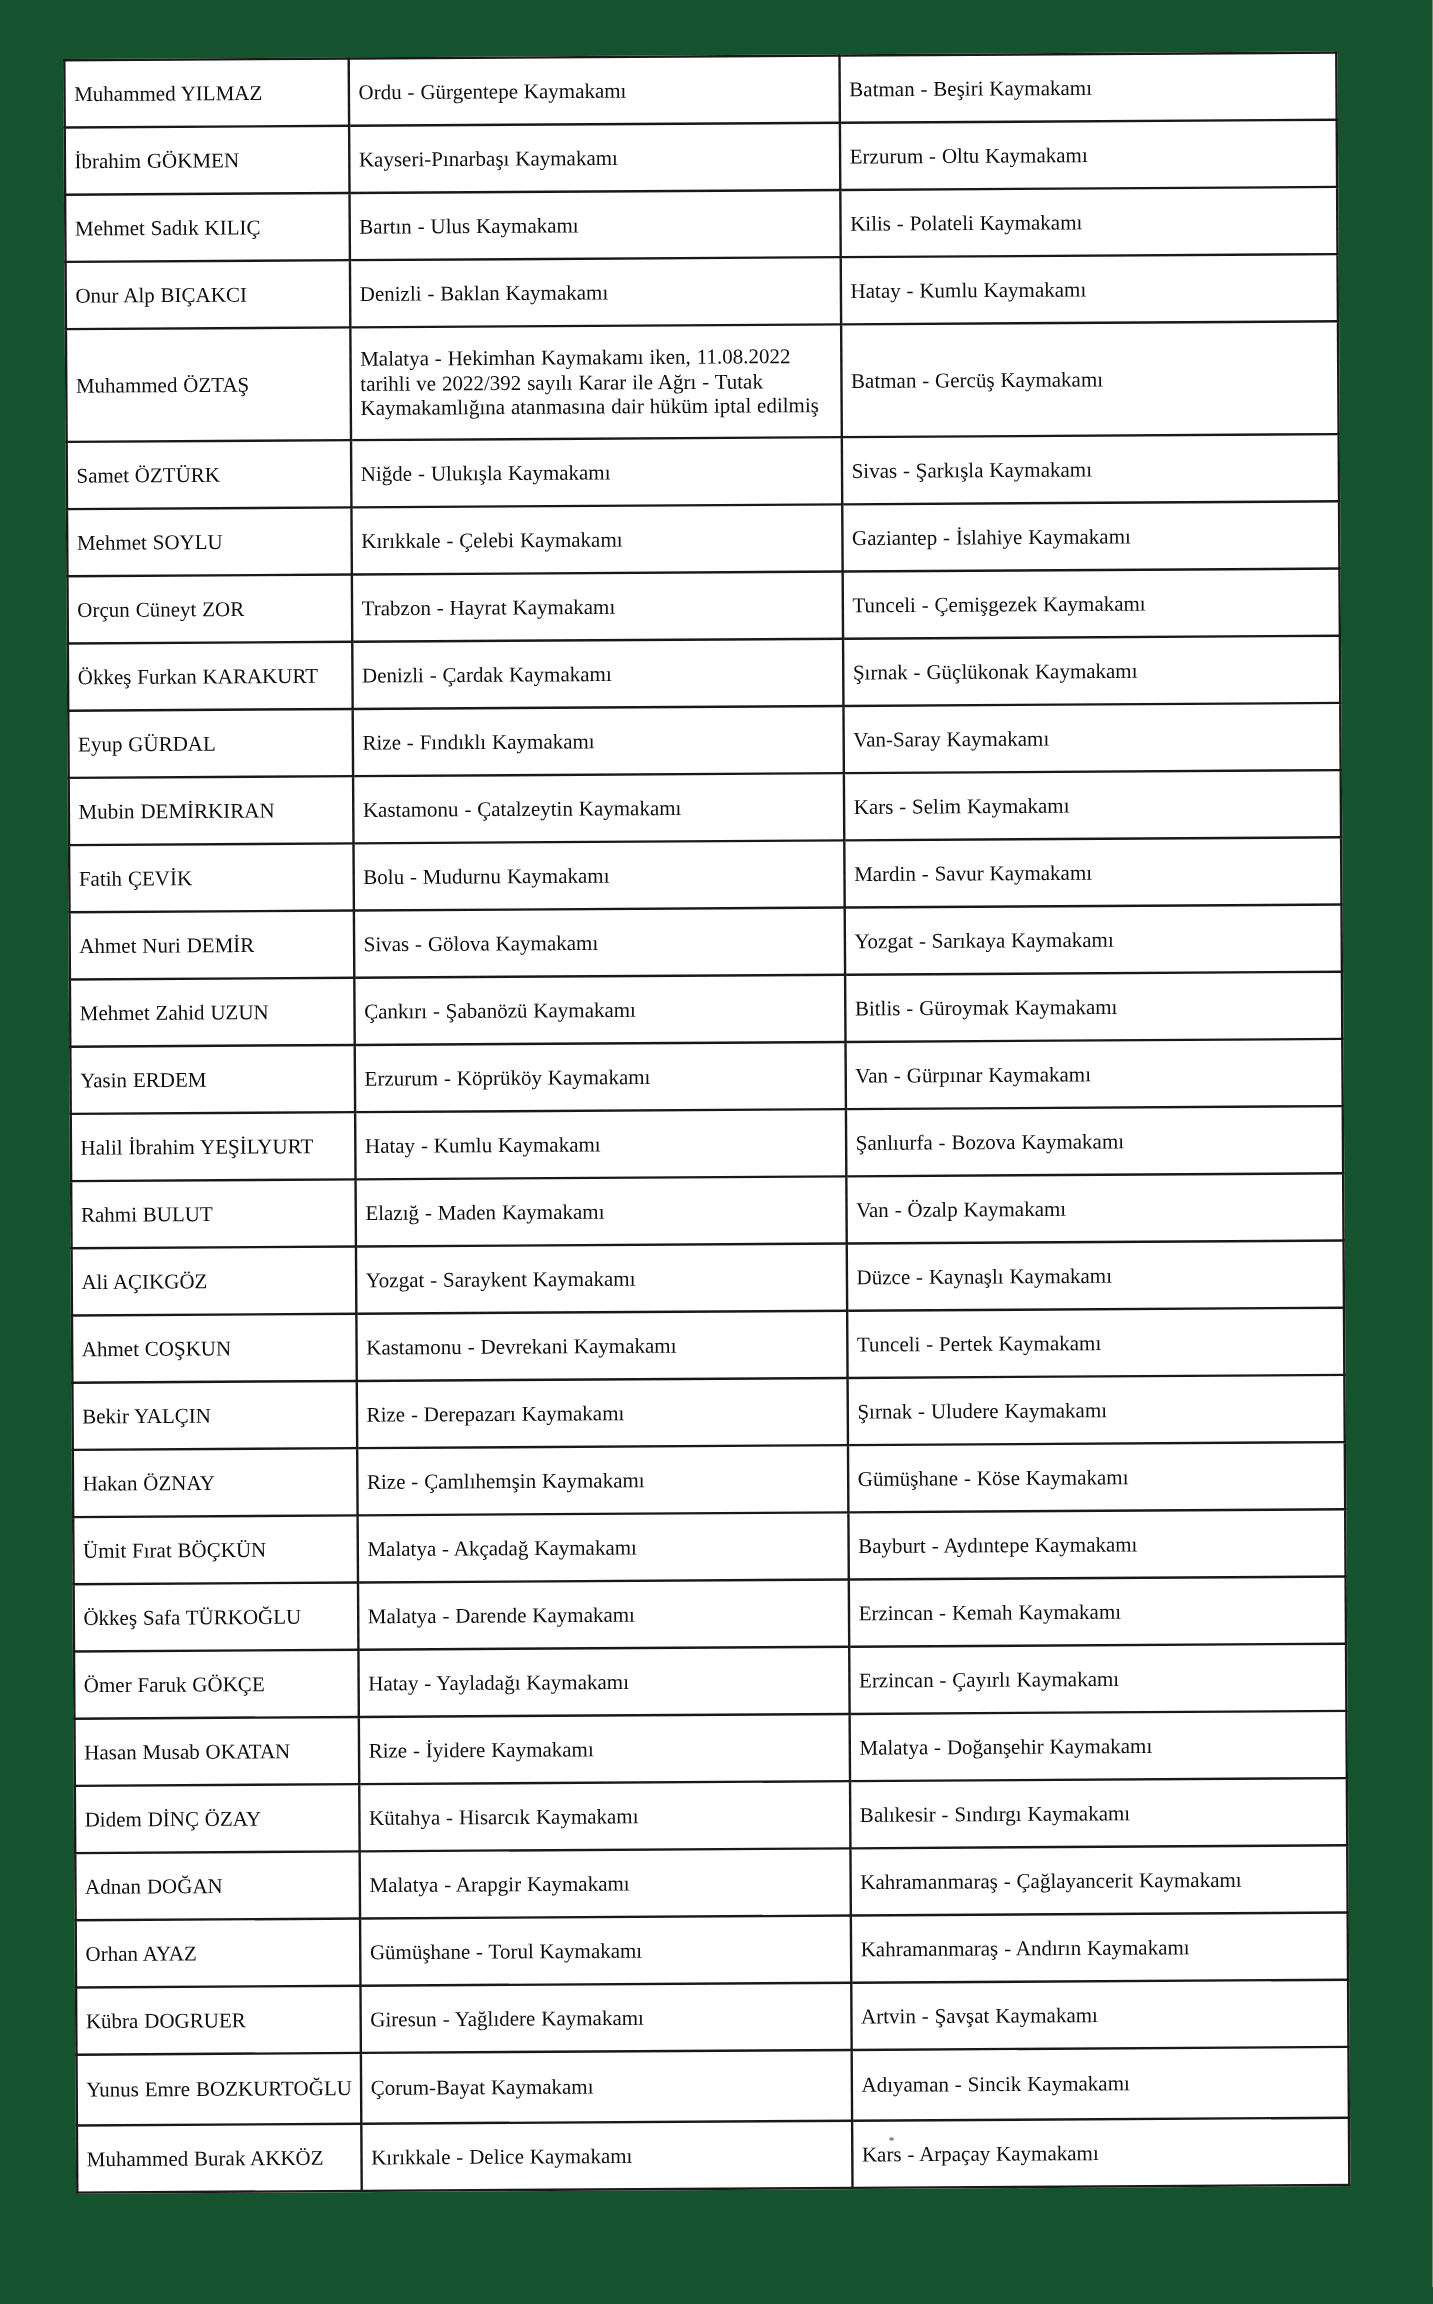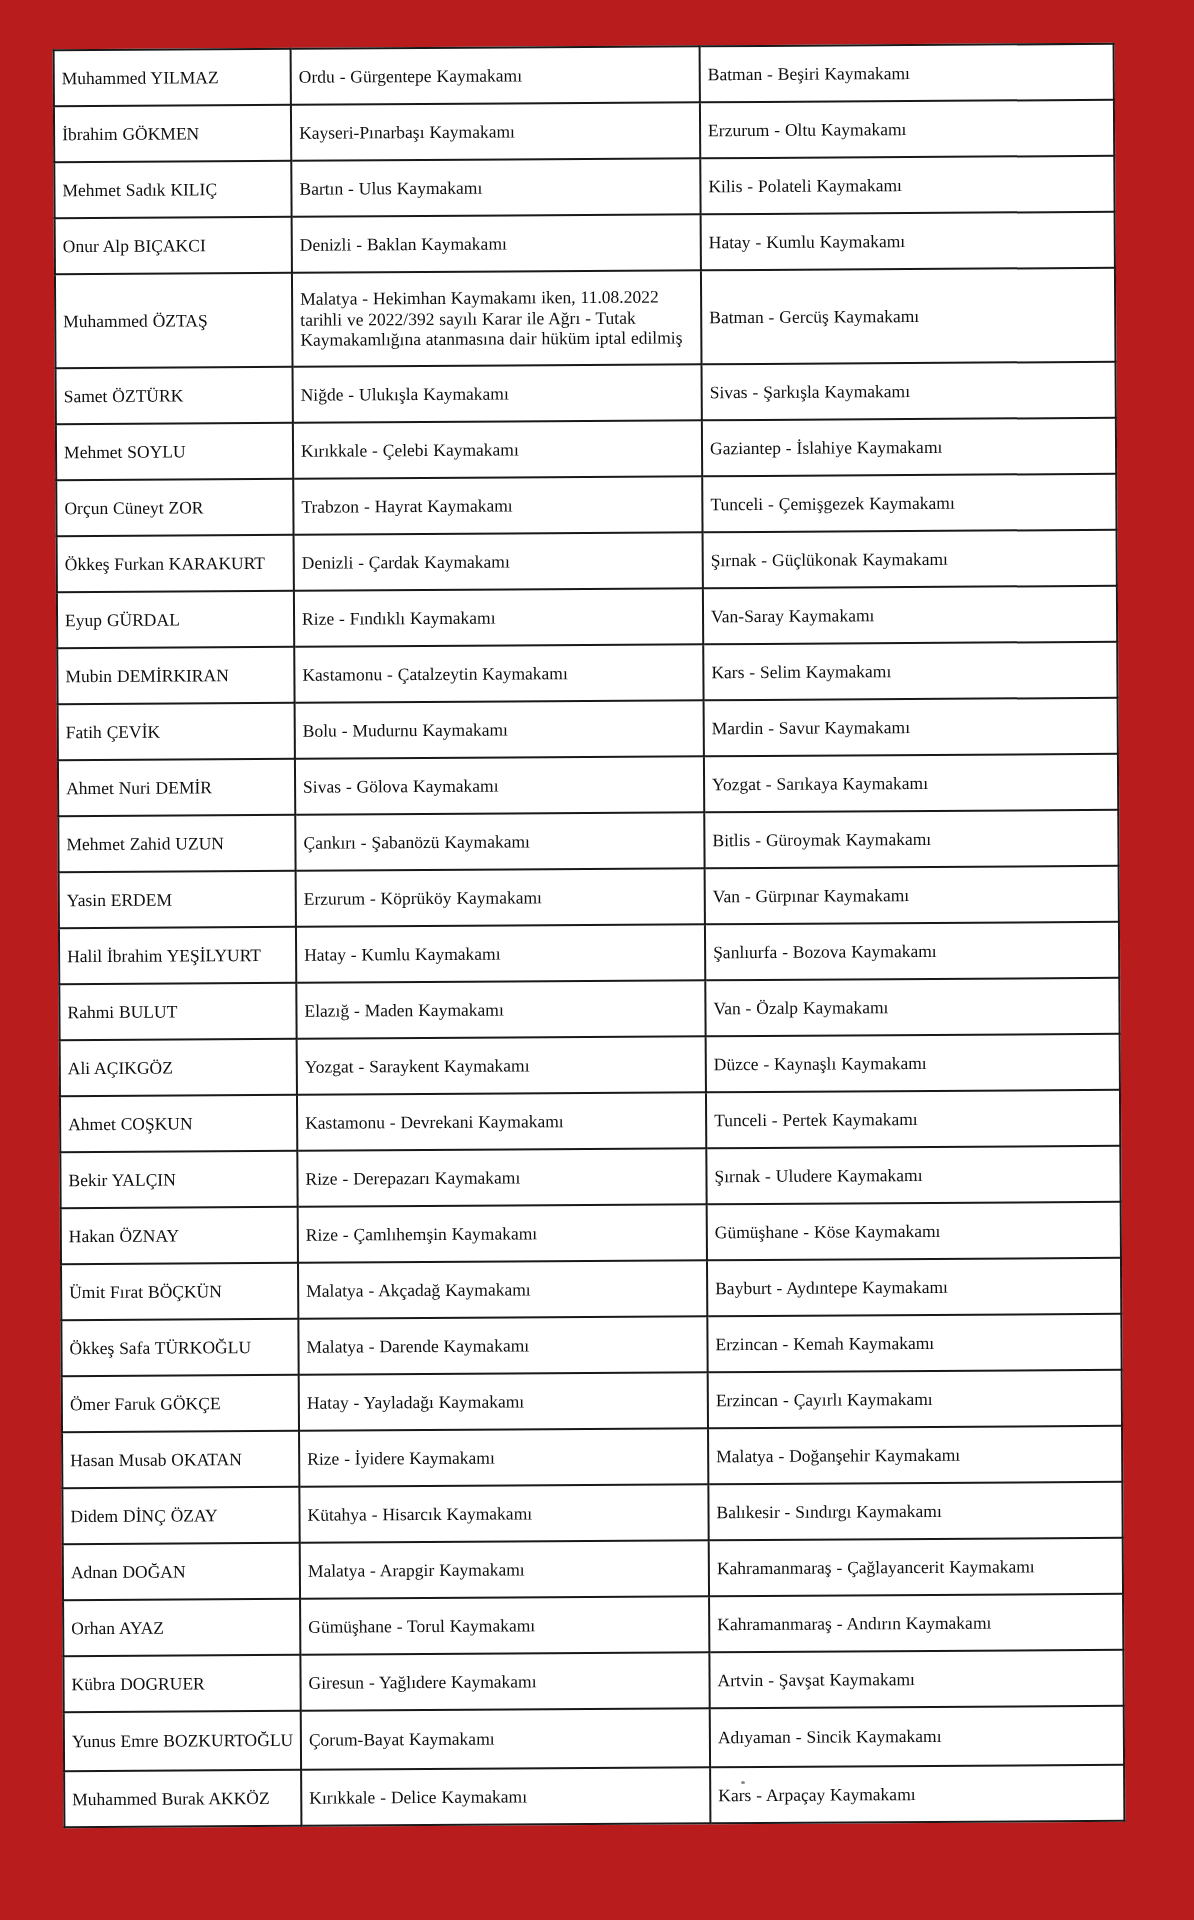--- a/index.html
+++ b/index.html
@@ -5,21 +5,21 @@
   html, body {
     margin: 0;
     padding: 0;
     background: #ffffff;
     font-family: "Liberation Serif", "DejaVu Serif", serif;
   }
   .page {
     position: relative;
     width: 1194px;
     height: 1920px;
-    background: #b91c1c;
+    background: #14532d;
     overflow: hidden;
   }
   
   .scan-table-wrap {
     position: absolute;
     left: 58px;
     top: 46px;
     transform: rotate(-0.35deg);
     transform-origin: 50% 50%;
   }

